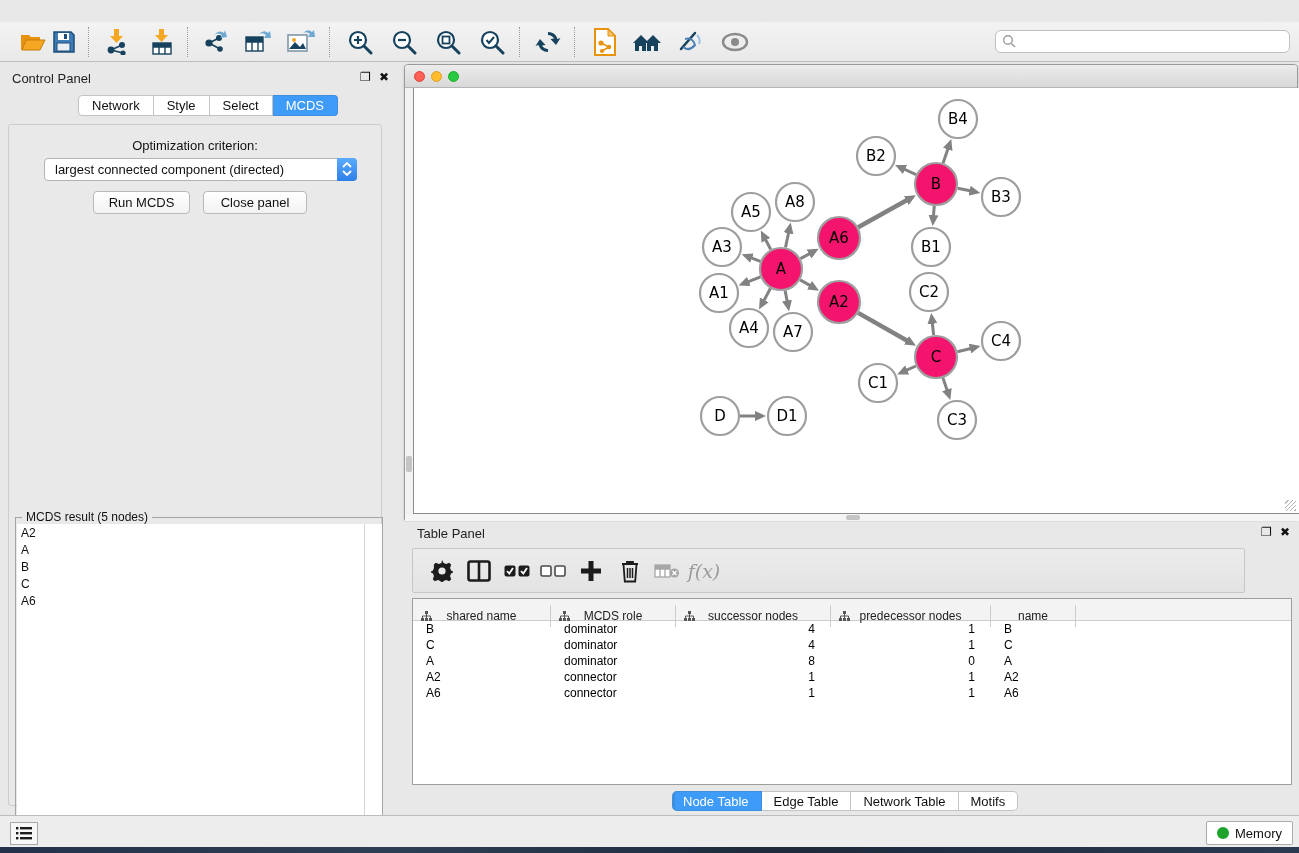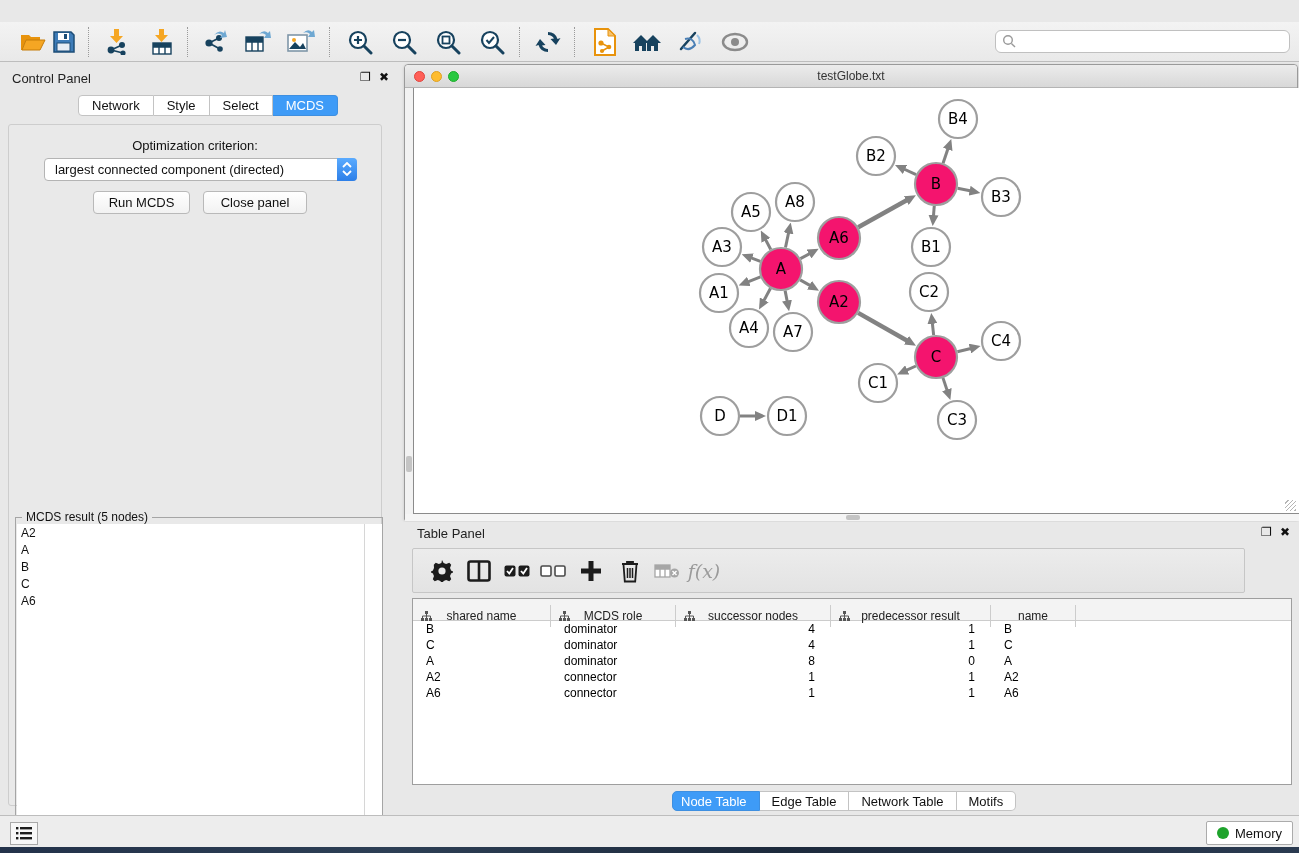--- a/index.html
+++ b/index.html
@@ -92,21 +92,21 @@
     align-items:center; justify-content:center; font-size:12px; color:#222; }
   .nt-hcell .tree-ic { position:absolute; left:8px; }
   #nt-rows { left:0; top:22px; width:878px; }
   .nt-row { position:relative; height:16px; }
   .nt-cell { position:absolute; top:0; height:16px; font-size:12px; color:#000;
     display:flex; align-items:center; }
   
   #tp-tabs { left:268px; top:269px; height:20px; display:flex; }
   .tp-tab { height:20px; padding:0 12px; font-size:13px; display:flex; align-items:center;
     background:#fff; border:1px solid #c3c3c3; border-left:none; color:#111; }
-  .tp-tab.first { border-left:1px solid #b91c1c; border-radius:5px 0 0 5px;padding-left:8px; }
+  .tp-tab.first { border-left:3px solid #b91c1c; border-radius:5px 0 0 5px;padding-left:8px; }
   .tp-tab.last { border-radius:0 5px 5px 0; }
   .tp-tab.selected { background:#3e9bf7; border-color:#3e8fe0; color:#fff; }
 
   
   #statusbar { left:0; top:815px; width:1299px; height:32px; background:#ededed;
     border-top:1px solid #bdbdbd; }
   #list-btn { left:10px; top:6px; width:28px; height:23px; background:#f7f7f7;
     border:1px solid #a8a8a8; display:flex; align-items:center; justify-content:center; }
   #memory-btn { left:1206px; top:5px; width:87px; height:24px; background:#fff;
     border:1px solid #ababab; border-radius:2px; display:flex; align-items:center;
@@ -308,21 +308,20 @@
         <div id="mcds-scroll" class="abs"></div>
       </div>
     </div>
   </div>
 
   <div id="net-window" class="abs">
     <div id="net-titlebar" class="abs">
       <div class="ntl tl red abs" style="left:9px"></div>
       <div class="ntl tl yel abs" style="left:26px"></div>
       <div class="ntl tl grn abs" style="left:43px"></div>
-      <div id="net-title" class="abs">testGlobe.txt</div>
     </div>
     <div id="net-vscroll" class="abs">
       <div id="net-vthumb" class="abs"></div>
     </div>
     <div id="net-canvas" class="abs">
       <svg id="graph" width="886" height="426" viewBox="0 0 886 426">
         <defs>
           <marker id="arrow" markerUnits="userSpaceOnUse" markerWidth="11" markerHeight="10" refX="3" refY="5" orient="auto">
             <path d="M0,0 L11,5 L0,10 z" fill="#828282"></path>
           </marker>
@@ -535,21 +534,21 @@
             <span>successor nodes</span>
           </div>
           <div class="nt-hcell abs" style="left: 418px; width: 160px;">
             <svg class="tree-ic" width="11" height="11" viewBox="0 0 11 11">
               <rect x="4" y="0" width="3" height="3" fill="#555"></rect>
               <path d="M5.5 3 v2 M1.5 5 h8 M1.5 5 v2 M5.5 5 v2 M9.5 5 v2" stroke="#555" stroke-width="1" fill="none"></path>
               <rect x="0" y="7" width="3" height="3" fill="#555"></rect>
               <rect x="4" y="7" width="3" height="3" fill="#555"></rect>
               <rect x="8" y="7" width="3" height="3" fill="#555"></rect>
             </svg>
-            <span>predecessor result</span>
+            <span>predecessor nodes</span>
           </div>
           <div class="nt-hcell abs" style="left: 578px; width: 85px;">
             <span>name</span>
           </div>
         </div>
       <div id="nt-rows" class="abs">
           <div class="nt-row">
             <div class="nt-cell" style="left: 0px; width: 138px; justify-content: flex-start; padding: 0px 0px 0px 13px;">B</div>
             <div class="nt-cell" style="left: 138px; width: 125px; justify-content: flex-start; padding: 0px 0px 0px 13px;">dominator</div>
             <div class="nt-cell" style="left: 263px; width: 155px; justify-content: flex-end; padding: 0px 16px 0px 0px;">4</div>

